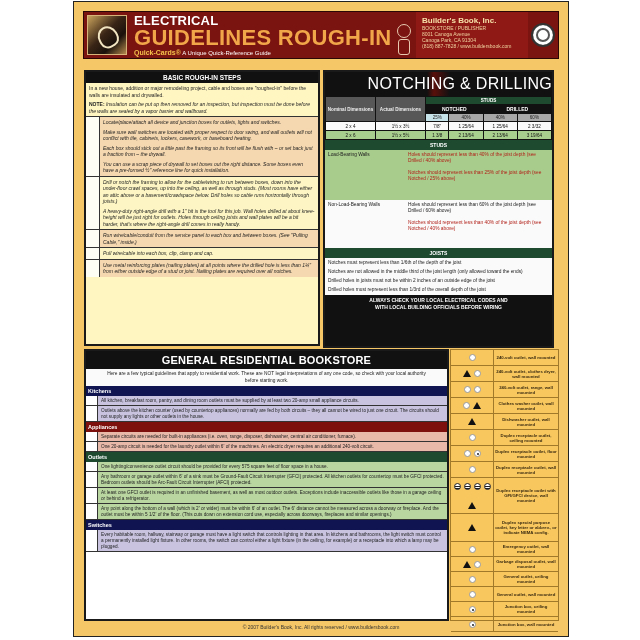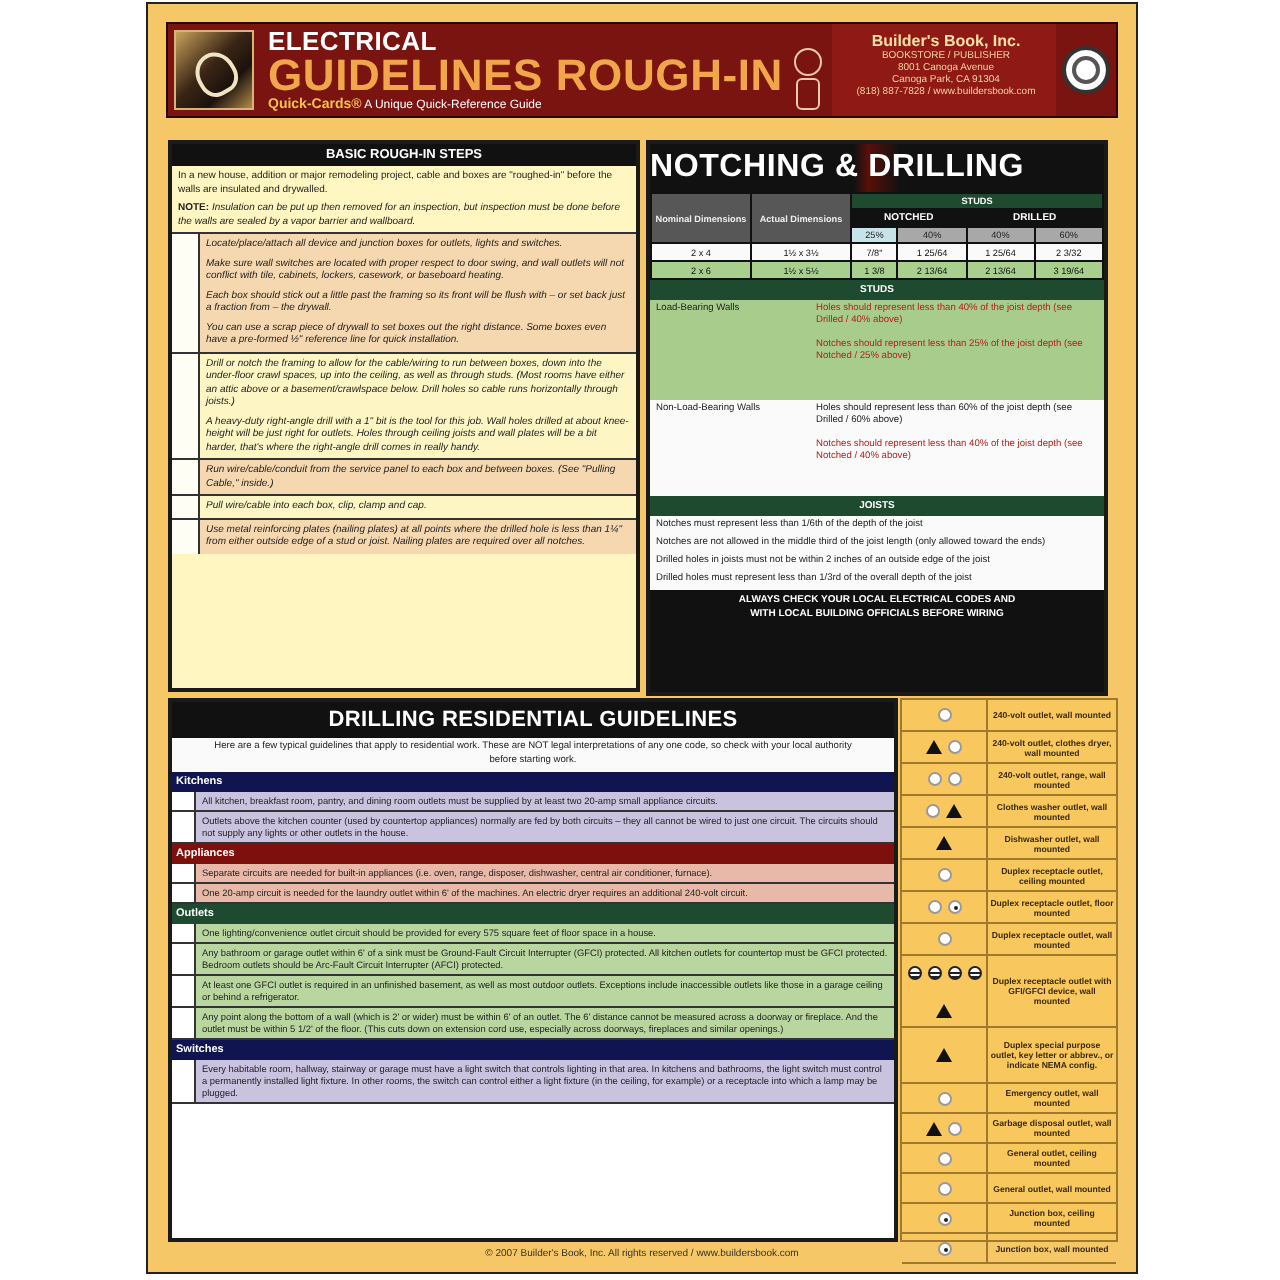--- a/index.html
+++ b/index.html
@@ -18,21 +18,21 @@
   .hdr-logo { width: 40px; margin: 3px; background: linear-gradient(135deg,#c9a25b,#3a2516 45%,#1b120c 70%,#b48a4c); border: 1px solid #d7b37a; position: relative; }
   .hdr-logo span { position: absolute; left: 10px; top: 10px; width: 20px; height: 22px; border: 2px solid #f1e4c0; border-radius: 50% 50% 40% 40%; transform: rotate(-30deg); }
   .hdr-title { flex: 1; padding-left: 4px; display: flex; flex-direction: column; justify-content: center; }
   .hdr-small { color: #fff; font-weight: bold; font-size: 13px; line-height: 13px; letter-spacing: 0.2px; }
   .hdr-big { color: #f2a64a; font-weight: bold; font-size: 22px; line-height: 22px; letter-spacing: 0.3px; }
   .hdr-sub { color: #fff; font-size: 6px; line-height: 8px; }
   .hdr-sub b { color: #f5c24c; font-size: 7px; }
   .hdr-robot { width: 24px; position: relative; }
   .hdr-robot .h { position:absolute; left:5px; top:12px; width:14px; height:14px; border:1px solid #e8c9b0; border-radius:50%; }
   .hdr-robot .b { position:absolute; left:6px; top:27px; width:12px; height:16px; border:1px solid #e8c9b0; border-radius:3px; }
-  .hdr-pub { width: 112px; background: #8f1a15; padding: 4px 4px 0 6px; color: #f5d9a0; text-align: center; }
+  .hdr-pub { width: 112px; background: #8f1a15; padding: 4px 4px 0 6px; color: #f5d9a0; }
   .hdr-pub .n { color: #f7e0a8; font-weight: bold; font-size: 8px; line-height: 9px; }
   .hdr-pub .l { font-size: 5px; line-height: 6px; color: #f0d2a0; }
   .hdr-seal { width: 30px; display: flex; align-items: center; justify-content: center; }
   .hdr-seal span { width: 24px; height: 24px; border-radius: 50%; background: #fff; border: 2px solid #333; box-shadow: inset 0 0 0 3px #fff, inset 0 0 0 5px #555; }
 
   
   .steps {
     position: absolute; left: 10px; top: 68px; width: 236px; height: 276px;
     background: #fff6c2; border: 2px solid #1a1a1a;
   }
@@ -46,21 +46,21 @@
   .step-body { flex: 1; padding: 2px 3px; font-size: 5px; line-height: 6.5px; color: #222; font-style: italic; }
   .step-body p + p { margin-top: 3px; }
   .step.odd .step-body { background: #f6d8b0; }
   .step.even .step-body { background: #fdf6c4; }
 
   
   .notch {
     position: absolute; left: 249px; top: 68px; width: 231px; height: 278px;
     background: #111; border: 2px solid #1a1a1a;
   }
-  .notch-title { color: #fff; font-weight: bold; font-size: 16px; text-align: left; height: 24px; line-height: 24px; letter-spacing: 0.3px;
+  .notch-title { color: #fff; font-weight: normal; font-size: 16px; text-align: right; height: 24px; line-height: 24px; letter-spacing: 0.3px;
     background: linear-gradient(90deg,#111 0%,#111 45%,#5a0f0a 48%,#111 55%,#111 100%); }
   table.nd { width: 100%; border-collapse: collapse; font-size: 4.6px; }
   table.nd th, table.nd td { border: 1px solid #111; text-align: center; }
   table.nd .dim { background: #575757; color: #eee; font-weight: bold; width: 50px; }
   table.nd .studs { background: #1e4a30; color: #fff; font-weight: bold; height: 8px; }
   table.nd .grp { background: #111; color: #fff; font-weight: bold; height: 9px; font-size: 5px; }
   table.nd .pct { background: #a8a8a8; color: #222; height: 8px; }
   table.nd .pct.first { background: #c7e3ea; }
   table.nd tr.r1 td { background: #fafafa; height: 9px; color: #111; }
   table.nd tr.r2 td { background: #a9cf8f; height: 9px; color: #111; }
@@ -247,21 +247,21 @@
       <p>Drilled holes in joists must not be within 2 inches of an outside edge of the joist</p>
       <p>Drilled holes must represent less than 1/3rd of the overall depth of the joist</p>
     </div>
     <div class="nd-foot">
       <div>ALWAYS CHECK YOUR LOCAL ELECTRICAL CODES AND</div>
       <div>WITH LOCAL BUILDING OFFICIALS BEFORE WIRING</div>
     </div>
   </div>
 
   <div class="guides">
-    <div class="g-title">DRILLING RESIDENTIAL GUIDELINES</div>
+    <div class="g-title">GENERAL RESIDENTIAL BOOKSTORE</div>
     <div class="g-intro">Here are a few typical guidelines that apply to residential work. These are NOT legal interpretations of any one code, so check with your local authority before starting work.</div>
     <div id="g-sections">
         <div class="g-cat kitchens">Kitchens</div>
         <div class="g-row k">
           <div class="g-num"></div>
           <div class="g-text">All kitchen, breakfast room, pantry, and dining room outlets must be supplied by at least two 20-amp small appliance circuits.</div>
         </div>
         <div class="g-row k">
           <div class="g-num"></div>
           <div class="g-text">Outlets above the kitchen counter (used by countertop appliances) normally are fed by both circuits – they all cannot be wired to just one circuit. The circuits should not supply any lights or other outlets in the house.</div>

